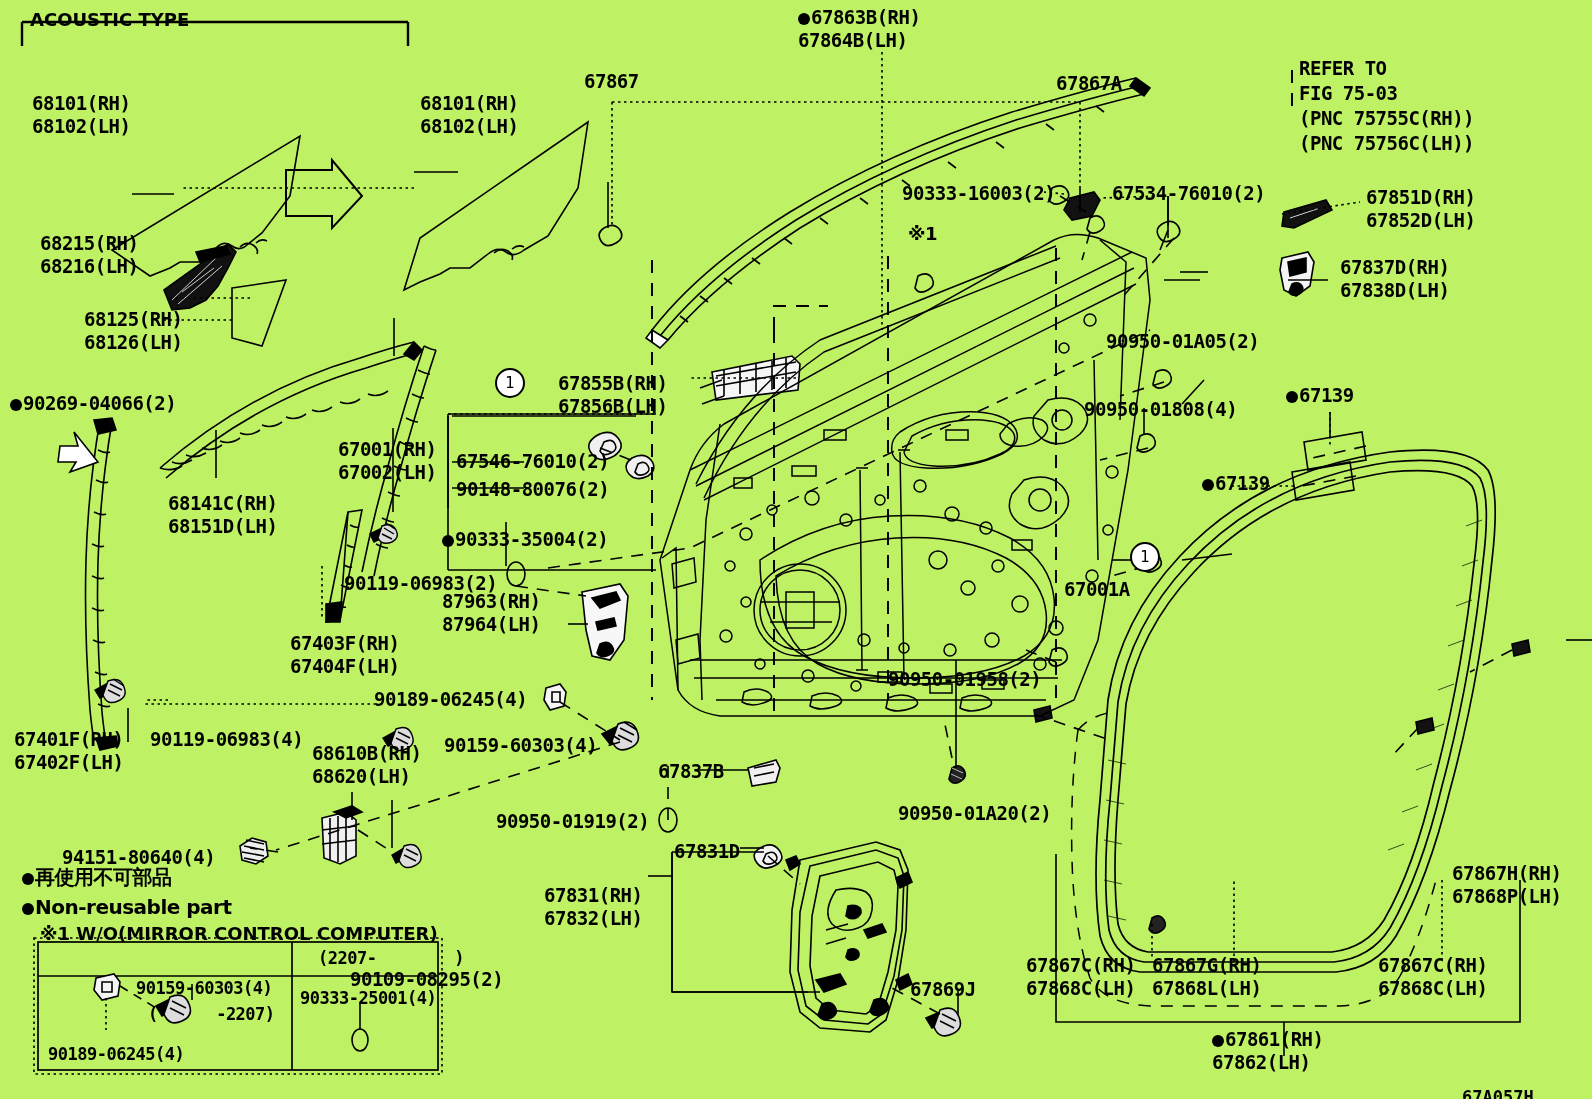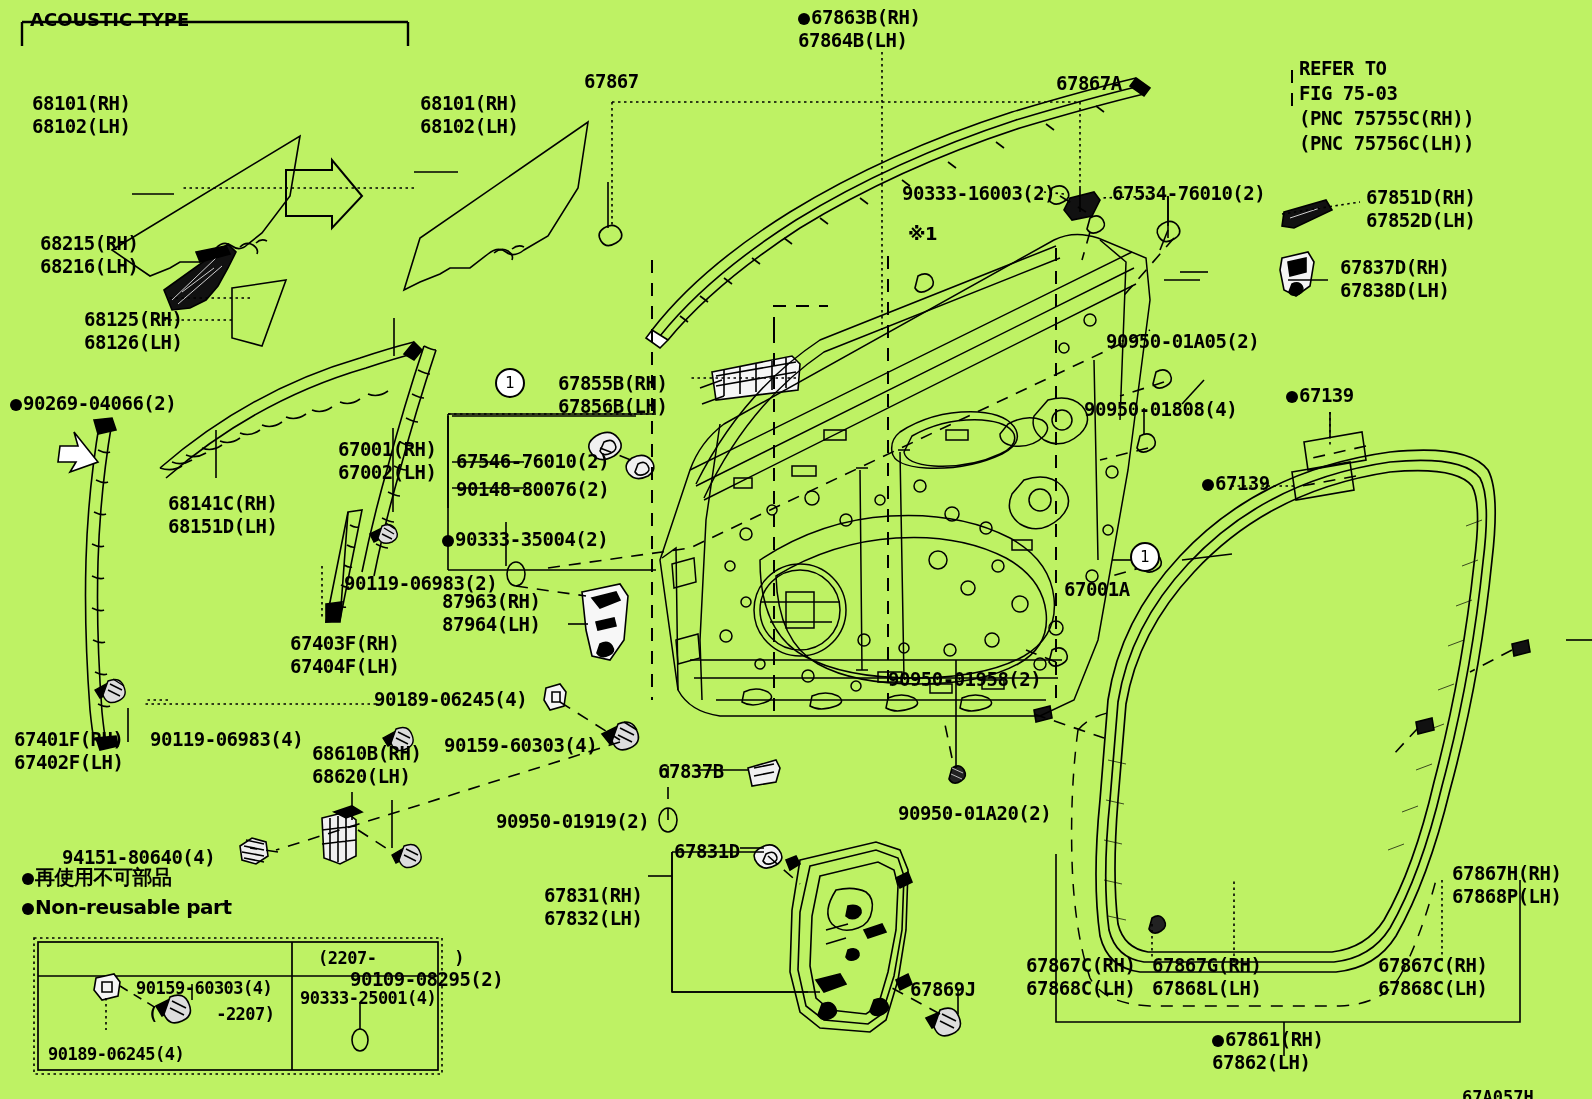--- a/index.html
+++ b/index.html
@@ -531,20 +531,21 @@
 <span>(PNC 75756C(LH))</span></div>
 
   <div class="lbl ast" style="left:908px;top:222px;font-size:18px;">※1</div>
 
   <div class="circnum" style="left:495px;top:368px;">1</div>
   <div class="circnum" style="left:1130px;top:542px;">1</div>
 
   <div class="lbl jp" style="left:22px;top:866px;"><span class="dot"></span><span>再使用不可部品</span></div>
   <div class="lbl jp" style="left:22px;top:896px;"><span class="dot"></span><span>Non-reusable part</span></div>
 
+  <div class="lbl ttl" style="left:40px;top:922px;">※1 W/O(MIRROR CONTROL COMPUTER)</div>
   <div class="lbl sm" style="left:100px;top:1004px;margin-left:48px;">(      -2207)</div>
   <div class="lbl sm" style="left:318px;top:948px;">(2207-        )</div>
   <div class="lbl sm" style="left:136px;top:978px;">90159-60303(4)</div>
   <div class="lbl sm" style="left:48px;top:1044px;">90189-06245(4)</div>
   <div class="lbl sm" style="left:300px;top:988px;">90333-25001(4)</div>
 
   <div class="lbl code" style="left:1462px;top:1058px;margin-top:28px;">67A057H</div>
 
 </div>
 

